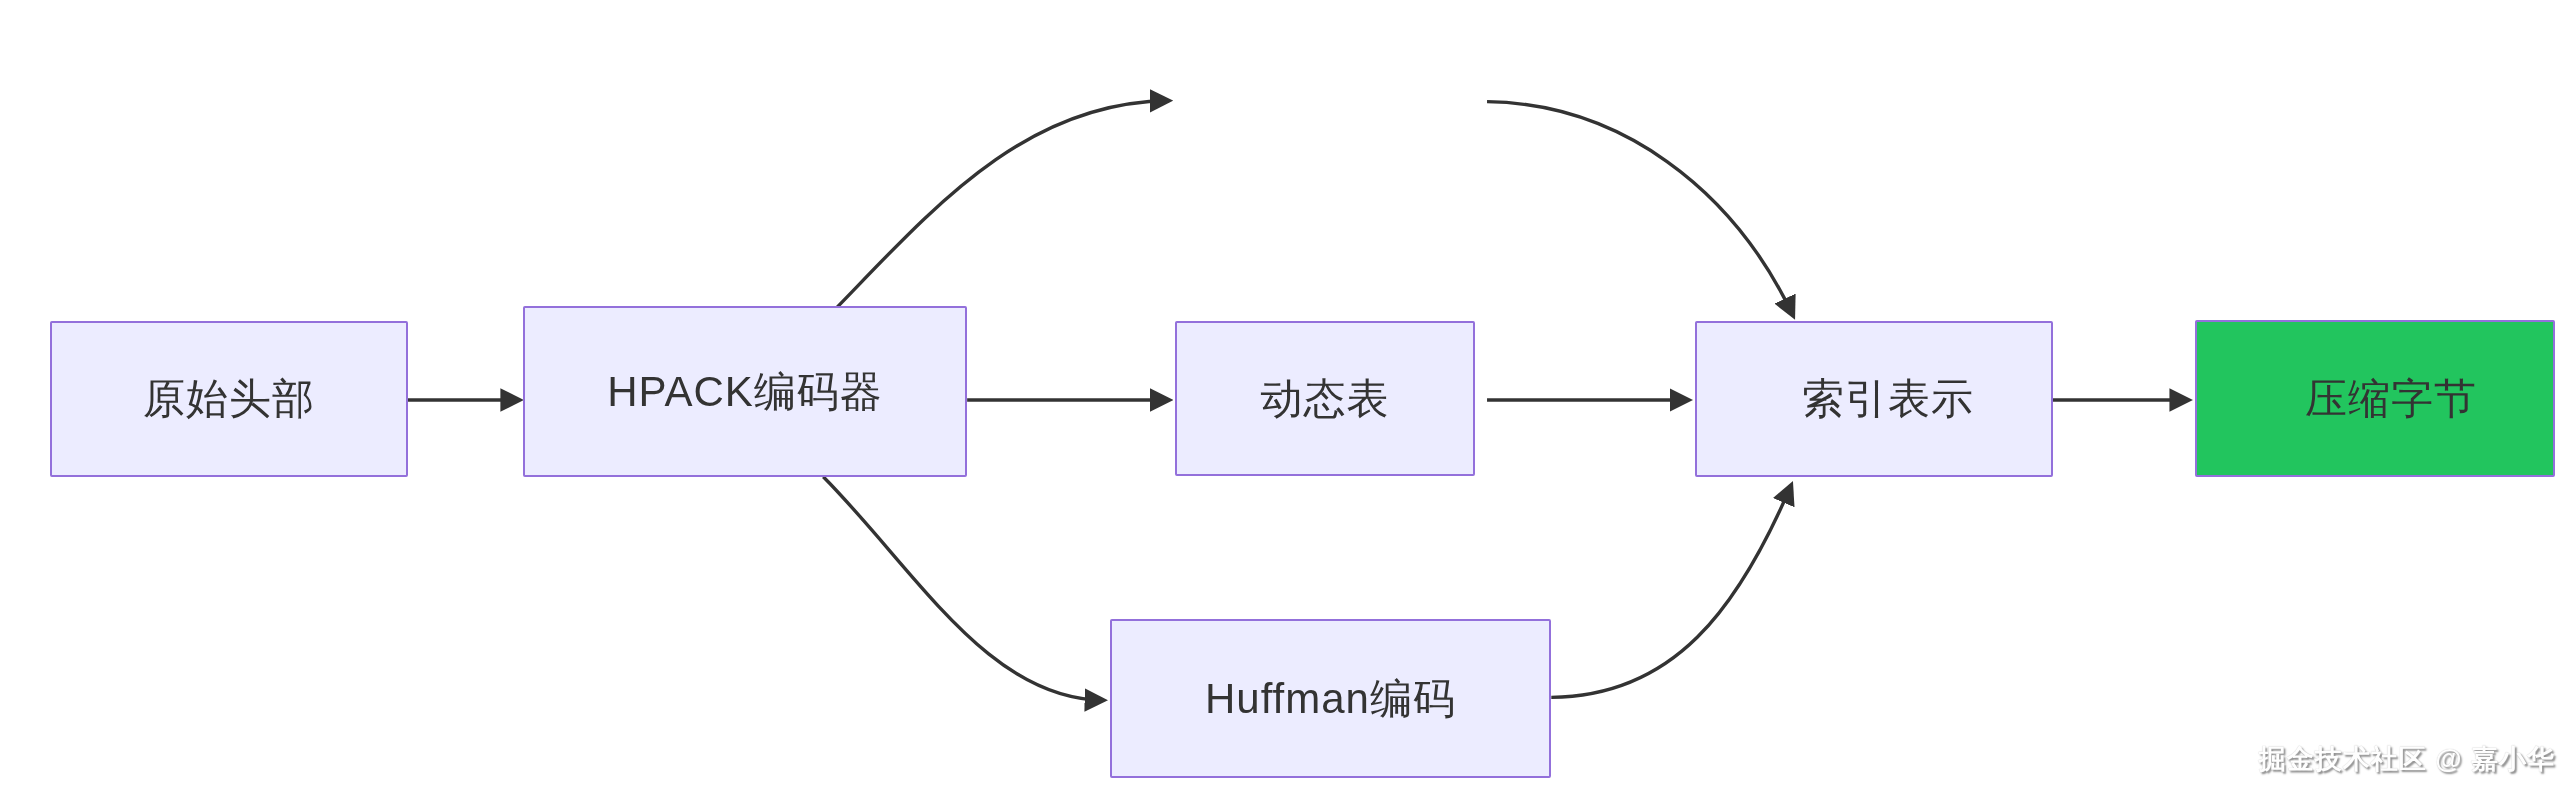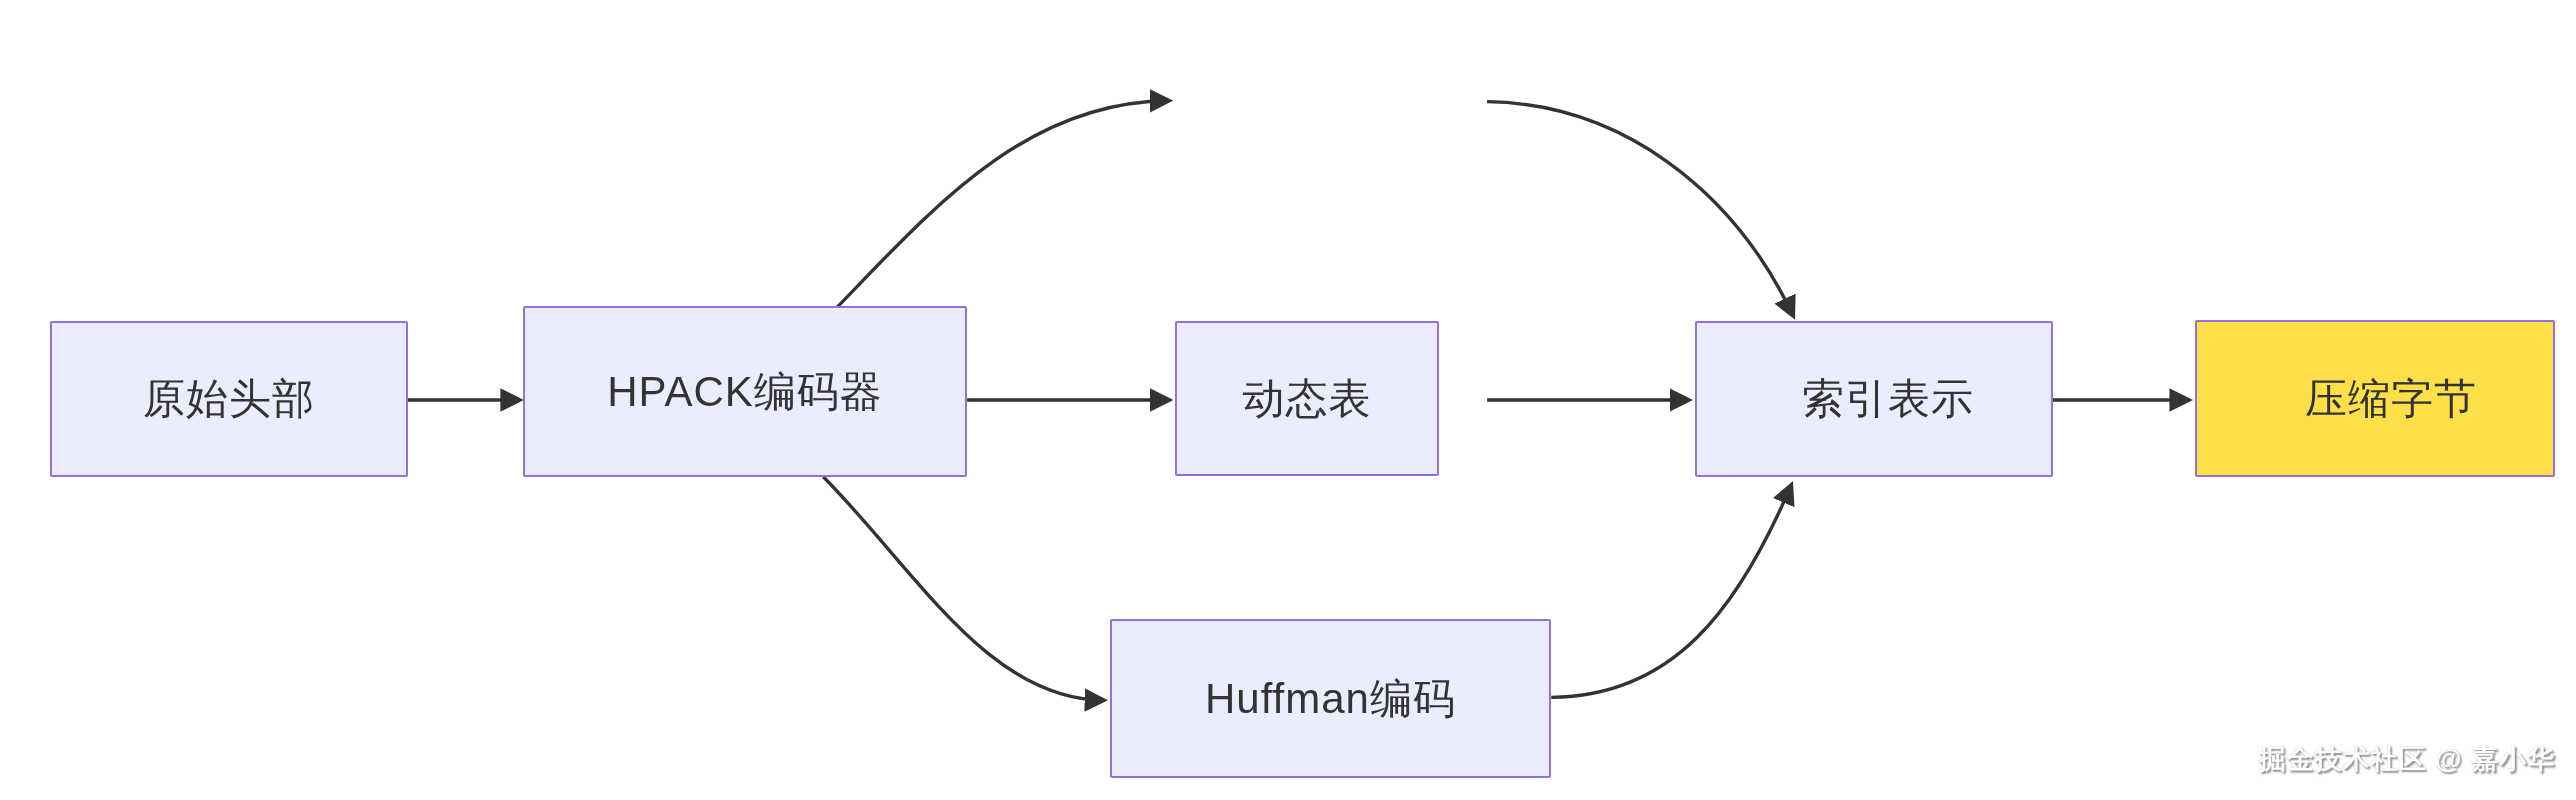--- a/index.html
+++ b/index.html
@@ -36,21 +36,21 @@
     align-items: center;
     justify-content: center;
     font-size: 42px;
     line-height: 1;
     letter-spacing: 1px;
     white-space: nowrap;
   }
   .node-raw-headers        { left: 22px;   top: 321px; width: 358px; height: 156px; margin-left: 28px; }
   .node-hpack-encoder      { left: 523px;  top: 306px; width: 444px; height: 171px; }
   .node-static-table       { left: 1175px; top: 22px;  width: 312px; height: 156px; }
-  .node-dynamic-table      { left: 1175px; top: 321px; width: 264px; height: 155px; }
+  .node-dynamic-table      { left: 1175px; top: 321px; width: 300px; height: 155px; }
   .node-huffman-encoding   { left: 1110px; top: 619px; width: 441px; height: 159px; }
   .node-index-representation { left: 1695px; top: 321px; width: 358px; height: 156px; }
   .node-compressed-bytes   { left: 2195px; top: 320px; width: 360px; height: 157px; }
   .edge-path {
     fill: none;
     stroke: #333333;
     stroke-width: 3.5px;
   }
   .watermark {
     position: absolute;
@@ -97,18 +97,18 @@
 
   <div class="node node-hpack-encoder" style="background: rgb(236, 236, 255); border-color: rgb(147, 112, 219); color: rgb(51, 51, 51);">HPACK编码器</div>
 
 
   <div class="node node-dynamic-table" style="background: rgb(236, 236, 255); border-color: rgb(147, 112, 219); color: rgb(51, 51, 51);">动态表</div>
 
   <div class="node node-huffman-encoding" style="background: rgb(236, 236, 255); border-color: rgb(147, 112, 219); color: rgb(51, 51, 51);">Huffman编码</div>
 
   <div class="node node-index-representation" style="background: rgb(236, 236, 255); border-color: rgb(147, 112, 219); color: rgb(51, 51, 51); padding-left: 28px;">索引表示</div>
 
-  <div class="node node-compressed-bytes" style="background: #fde047; border-color: rgb(147, 112, 219); color: rgb(51, 51, 51); padding-left: 32px;">压缩字节</div>
+  <div class="node node-compressed-bytes" style="background: #22c55e; border-color: rgb(147, 112, 219); color: rgb(51, 51, 51); padding-left: 32px;">压缩字节</div>
 
   <div class="watermark">掘金技术社区 @ 嘉小华</div>
 
 </div>
 
 
 </body></html>

